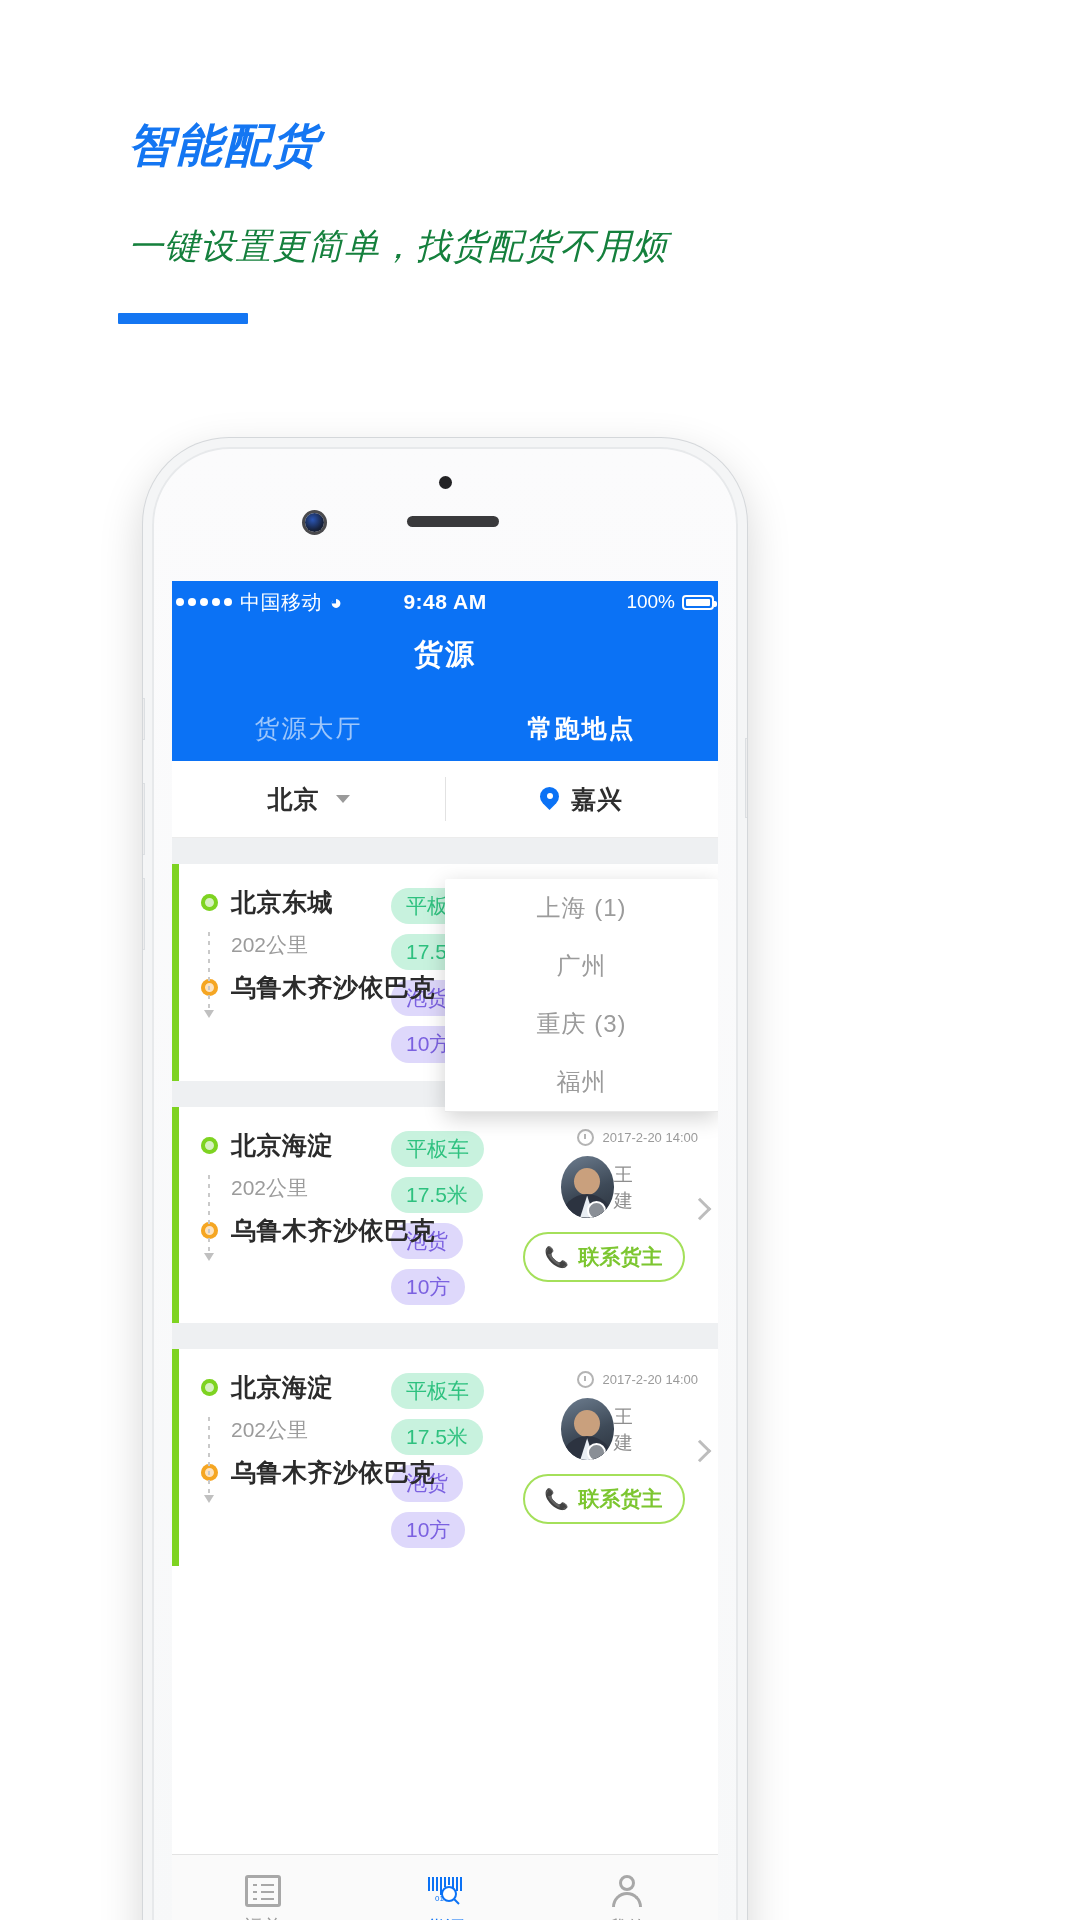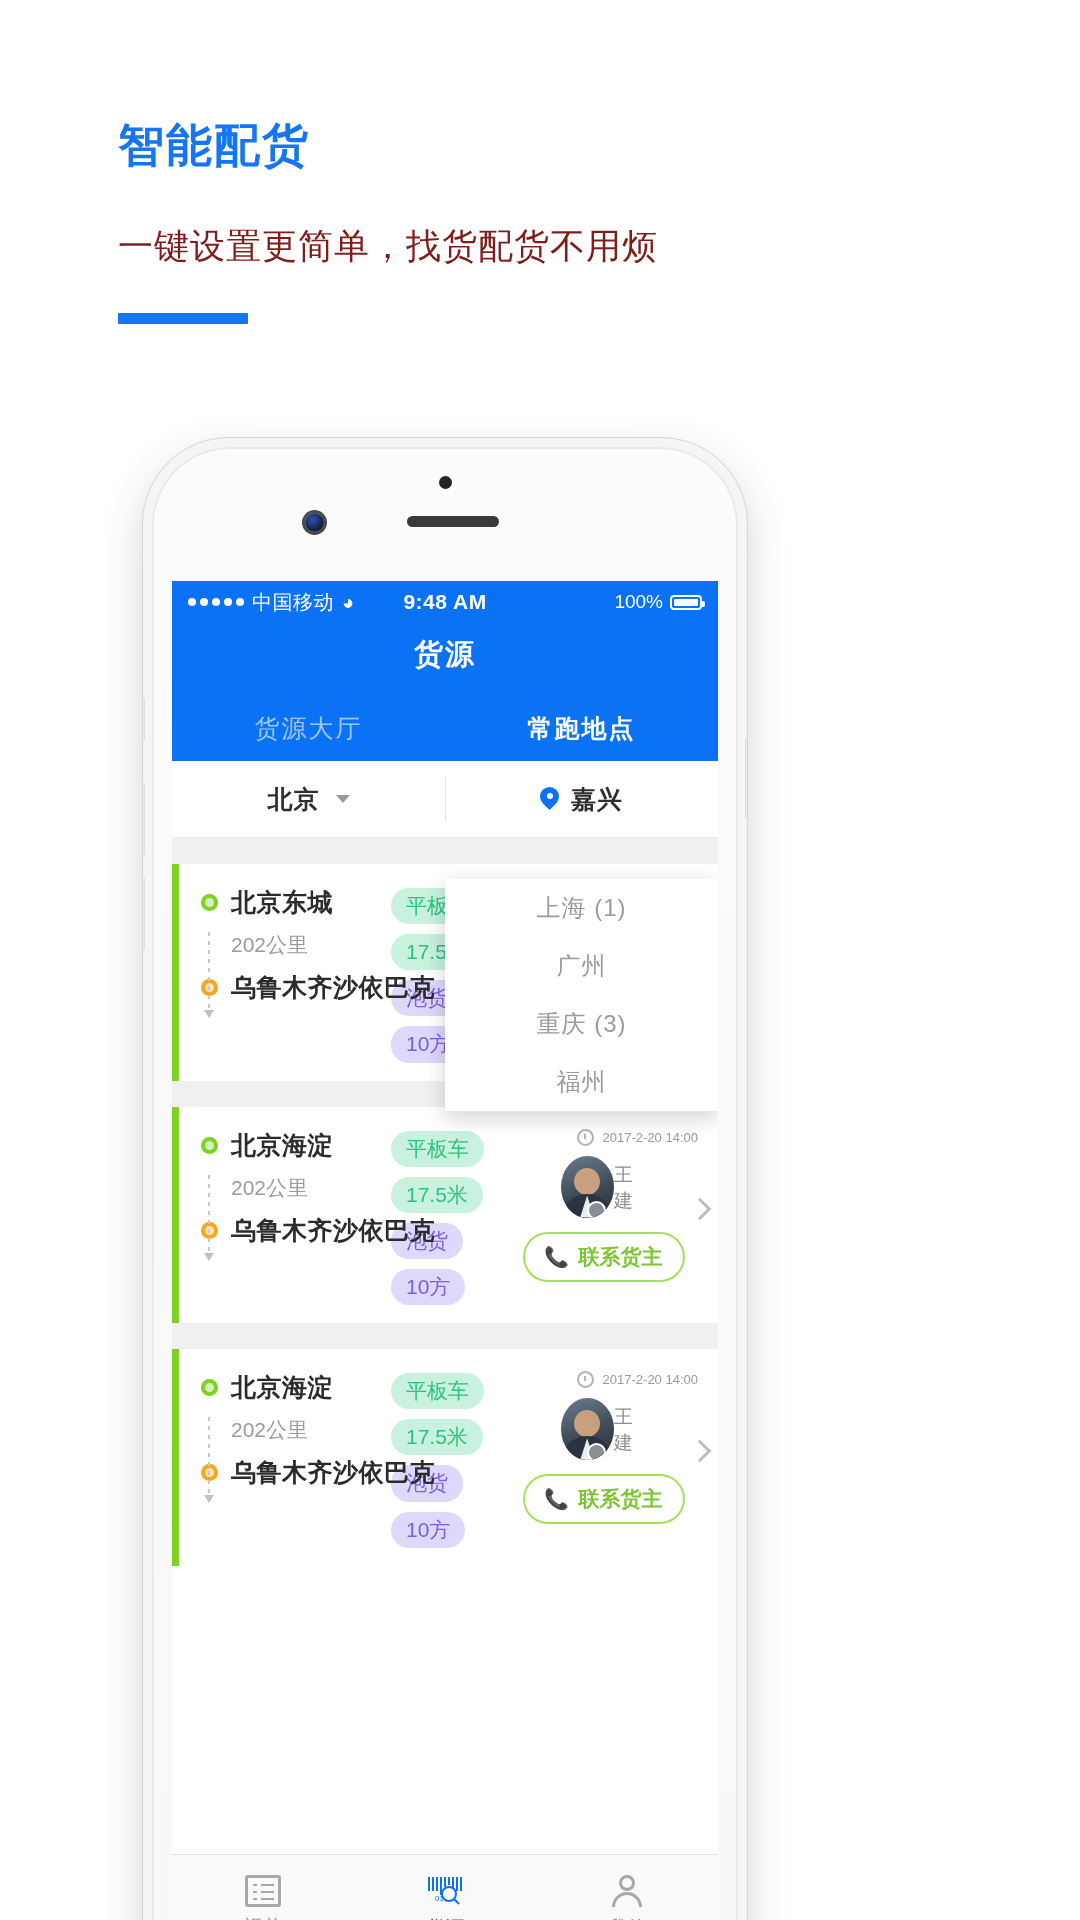--- a/index.html
+++ b/index.html
@@ -4,27 +4,27 @@
 <style>
   html,body{margin:0;padding:0;}
   body{
     width:1080px;height:1920px;
     background:#ffffff;
     font-family:"Liberation Sans","DejaVu Sans",sans-serif;
     overflow:hidden;
     position:relative;
   }
   
-  .promo{position:absolute;left:118px;top:120px;width:820px;}
+  .promo{position:absolute;left:128px;top:120px;width:820px;font-style:italic;}
   .promo-title{
     font-size:46px;font-weight:bold;color:#1476f2;letter-spacing:2px;
     line-height:1.1;margin:0;
   }
   .promo-sub{
-    font-size:35px;color:#7f1d1d;margin:52px 0 0 0;letter-spacing:1px;
+    font-size:35px;color:#15803d;margin:52px 0 0 0;letter-spacing:1px;
     font-weight:400;
   }
   .promo-rule{
     position:absolute;left:118px;top:313px;width:130px;height:11px;
     background:#1476f2;border-radius:1px;
   }
 
   
   .phone{
     position:absolute;left:143px;top:438px;width:604px;height:1520px;
@@ -60,21 +60,21 @@
   }
 
   .screen{
     position:absolute;left:29px;top:143px;width:546px;height:1378px;
     background:#ffffff;overflow:hidden;
   }
 
   
   .statusbar{
     height:42px;background:#0b72f5;color:#fff;display:flex;align-items:center;
-    font-size:20px;padding:0 16px;position:relative;
+    font-size:20px;padding:0 4px;position:relative;
   }
   .sb-left{display:flex;align-items:center;gap:8px;}
   .dots{display:flex;gap:4px;align-items:center;}
   .dots i{width:8px;height:8px;border-radius:50%;background:#fff;display:block;}
   .carrier{font-size:20px;letter-spacing:.5px;}
   .wifi{font-size:20px;line-height:1;}
   .sb-center{
     position:absolute;left:0;right:0;text-align:center;font-size:21px;font-weight:bold;
     letter-spacing:.5px;pointer-events:none;
   }

